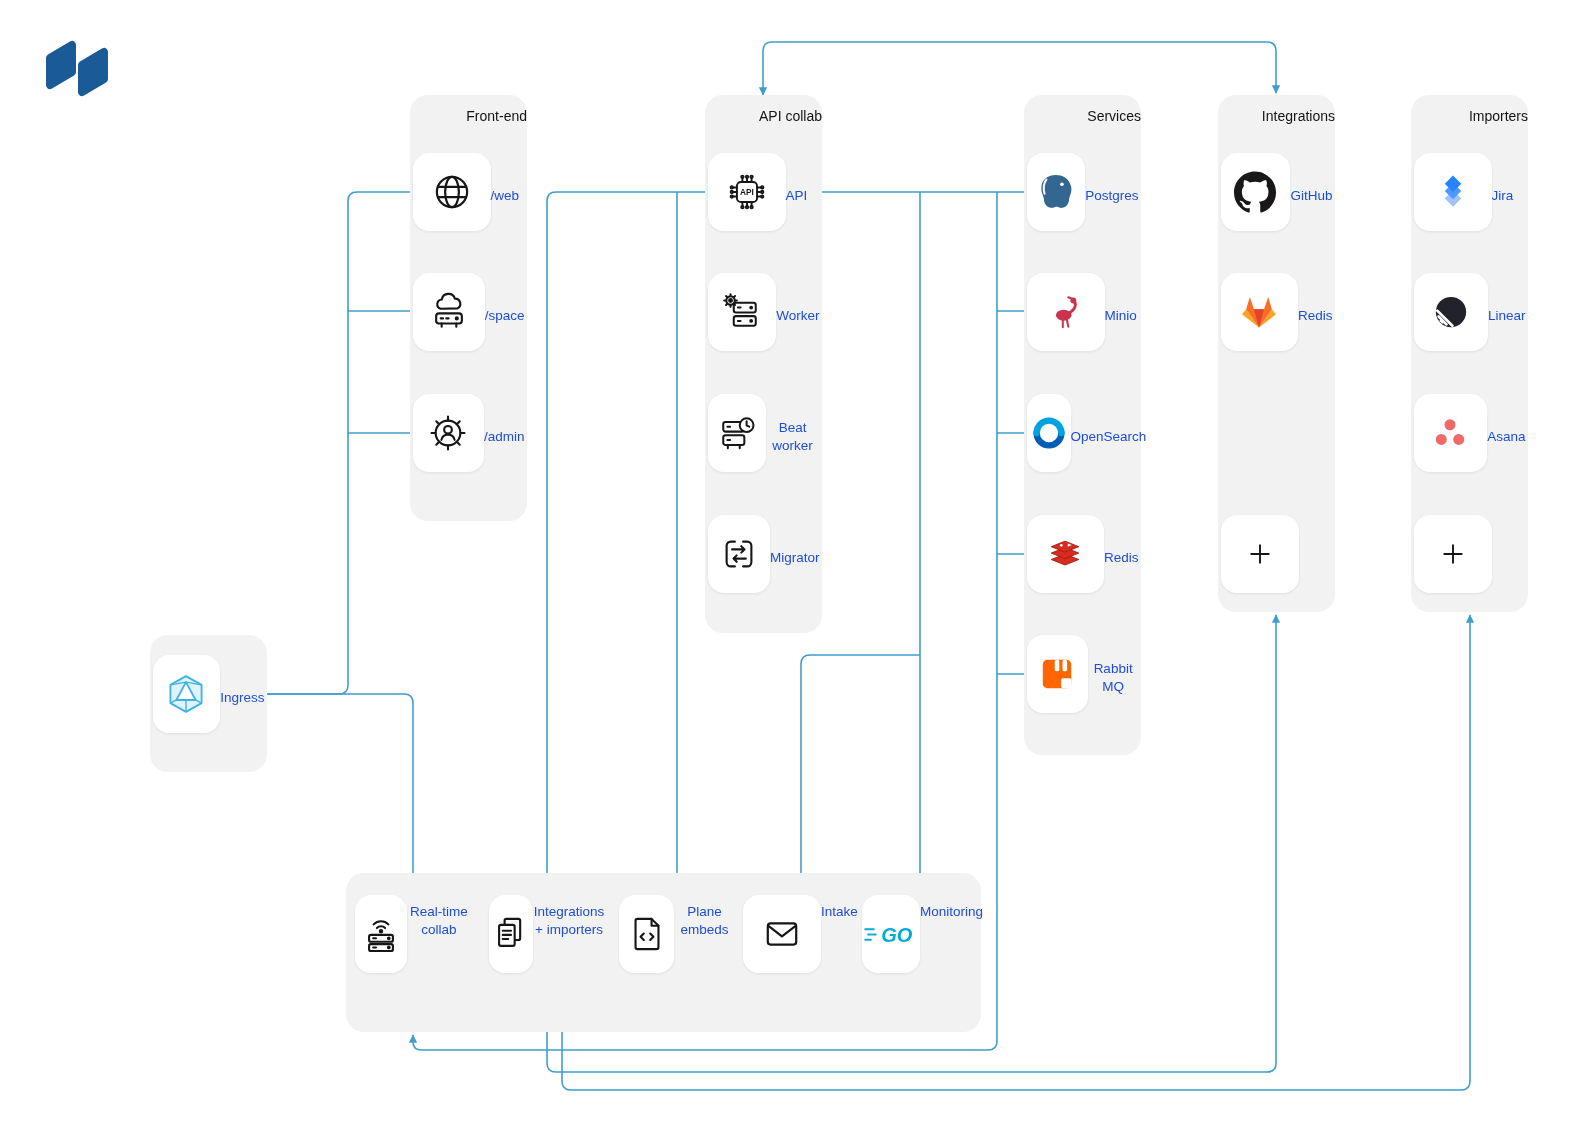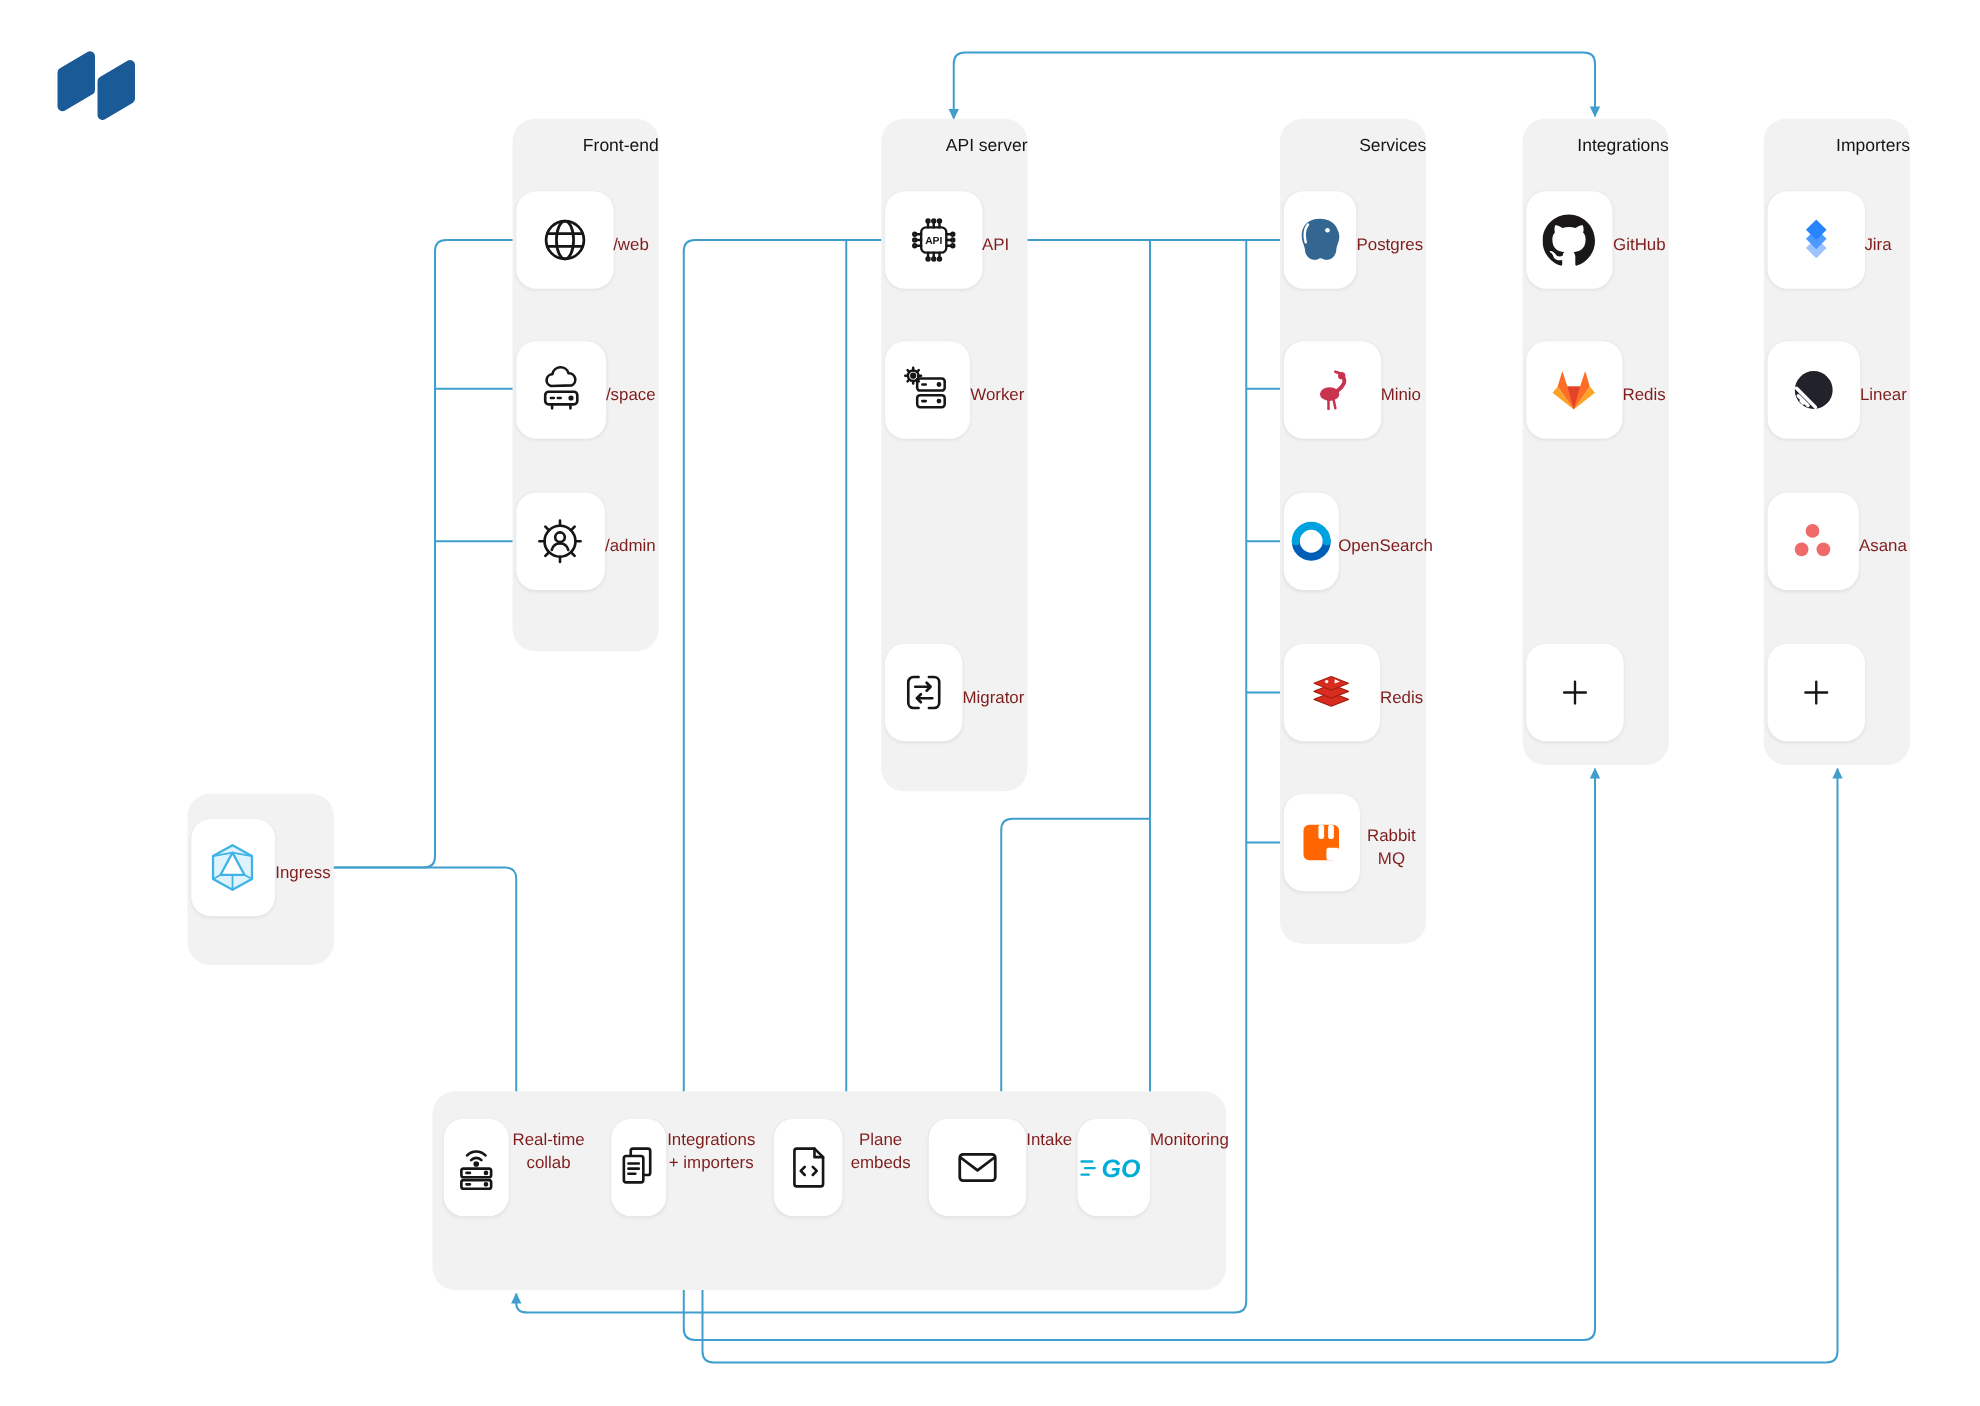--- a/index.html
+++ b/index.html
@@ -5,21 +5,21 @@
   *{margin:0;padding:0;box-sizing:border-box}
   html,body{width:1584px;height:1125px}
   body{position:relative;background:#ffffff;font-family:"Liberation Sans",sans-serif;overflow:hidden}
   #edges{position:absolute;left:0;top:0;z-index:1;pointer-events:none}
   .logo{position:absolute;left:40px;top:34px;z-index:3}
   .group{position:absolute;background:#F2F2F2;border-radius:18px;z-index:2}
   .gtitle{position:absolute;top:13px;left:0;right:0;text-align:right;font-size:14px;color:#141414}
   .vitem{position:absolute;left:50%;transform:translateX(-50%);width:112px;display:flex;flex-direction:row;align-items:center}
   .hitem{position:absolute;top:22px;width:116px;display:flex;flex-direction:row;}
   .card{width:78px;height:78px;background:#ffffff;border-radius:16px;box-shadow:0 1px 3px rgba(15,23,42,.08);display:flex;align-items:center;justify-content:center}
-  .ilabel{margin-top:8px;font-size:13.5px;color:#7f1d1d;text-align:center;line-height:1.32}
+  .ilabel{margin-top:8px;font-size:13.5px;color:#1d4ed8;text-align:center;line-height:1.32}
   svg text{font-family:"Liberation Sans",sans-serif}
 </style>
 </head>
 <body>
 
 <svg id="edges" width="1584" height="1125">
   <defs>
     <marker id="arrow" viewBox="0 0 10 10" refX="8" refY="5" markerWidth="6.8" markerHeight="6.8" orient="auto-start-reverse">
       <path d="M0.8 1.2 L8.8 5 L0.8 8.8 Z" fill="#3F9ECD"></path>
     </marker>
@@ -86,21 +86,21 @@
         <path d="M15 31h2.5M21 31h2.5"></path>
         <circle cx="32.5" cy="31" r="1.1" fill="#161616"></circle>
         <path d="M16 36.5v3.5M32 36.5v3.5"></path>
       </svg>
     </div>
     <div class="ilabel">/space</div>
   </div>
 </section>
 
 <section class="group" id="g-api" style="left:705px;top:95px;width:117px;height:538px">
-  <div class="gtitle">API server</div>
+  <div class="gtitle">API collab</div>
   <div class="vitem" style="top:58px">
     <div class="card">
       <svg viewBox="0 0 48 48" width="44" height="44">
         <g fill="none" stroke="#161616" stroke-width="2.1" stroke-linecap="round">
           <rect x="13" y="13" width="22" height="22" rx="4.5"></rect>
           <path d="M19 13V9M24 13V9M29 13V9M19 39v-4M24 39v-4M29 39v-4M13 19H9M13 24H9M13 29H9M39 19h-4M39 24h-4M39 29h-4"></path>
           <circle cx="19" cy="7.4" r="1.3"></circle>
             <circle cx="24" cy="7.4" r="1.3"></circle>
             <circle cx="29" cy="7.4" r="1.3"></circle>
           <circle cx="19" cy="40.6" r="1.3"></circle>
@@ -126,20 +126,33 @@
         <path d="M19.5 19.2h3M19.5 33.7h3"></path>
         <circle cx="34" cy="19.2" r="1" fill="#161616"></circle>
           <circle cx="34" cy="33.7" r="1" fill="#161616"></circle>
         <circle cx="11.5" cy="11.5" r="4.6" fill="#fff"></circle>
         <path d="M11.5 4.6v2.2M11.5 16.2v2.2M4.6 11.5h2.2M16.2 11.5h2.2M6.6 6.6l1.6 1.6M14.8 14.8l1.6 1.6M16.4 6.6l-1.6 1.6M8.2 14.8l-1.6 1.6"></path>
         <circle cx="11.5" cy="11.5" r="1.6" fill="#161616"></circle>
       </svg>
     </div>
     <div class="ilabel">Worker</div>
   </div>
+  <div class="vitem" style="top:299px">
+    <div class="card">
+      <svg viewBox="0 0 48 48" width="44" height="44" fill="none" stroke="#161616" stroke-width="2.2" stroke-linecap="round">
+        <rect x="9" y="12" width="23" height="10.5" rx="2.5"></rect>
+        <rect x="9" y="26.5" width="23" height="10.5" rx="2.5"></rect>
+        <path d="M13.5 17.2h3M13.5 31.7h3"></path>
+        <path d="M14 37v3.5M27 37v3.5"></path>
+        <circle cx="34.5" cy="15.5" r="7.5" fill="#fff"></circle>
+        <path d="M34.5 11.3v4.4l2.8 1.4"></path>
+      </svg>
+    </div>
+    <div class="ilabel">Beat worker</div>
+  </div>
   <div class="vitem" style="top:420px">
     <div class="card">
       <svg viewBox="0 0 48 48" width="44" height="44" fill="none" stroke="#161616" stroke-width="2.3" stroke-linecap="round" stroke-linejoin="round">
         <path d="M19.5 10.5H15a4.5 4.5 0 0 0-4.5 4.5v18a4.5 4.5 0 0 0 4.5 4.5h4.5"></path>
         <path d="M28.5 10.5H33a4.5 4.5 0 0 1 4.5 4.5v18a4.5 4.5 0 0 1-4.5 4.5h-4.5"></path>
         <path d="M16.5 19h13.5M26.5 15.5 30 19l-3.5 3.5"></path>
         <path d="M31.5 29H18M21.5 25.5 18 29l3.5 3.5"></path>
       </svg>
     </div>
     <div class="ilabel">Migrator</div>

